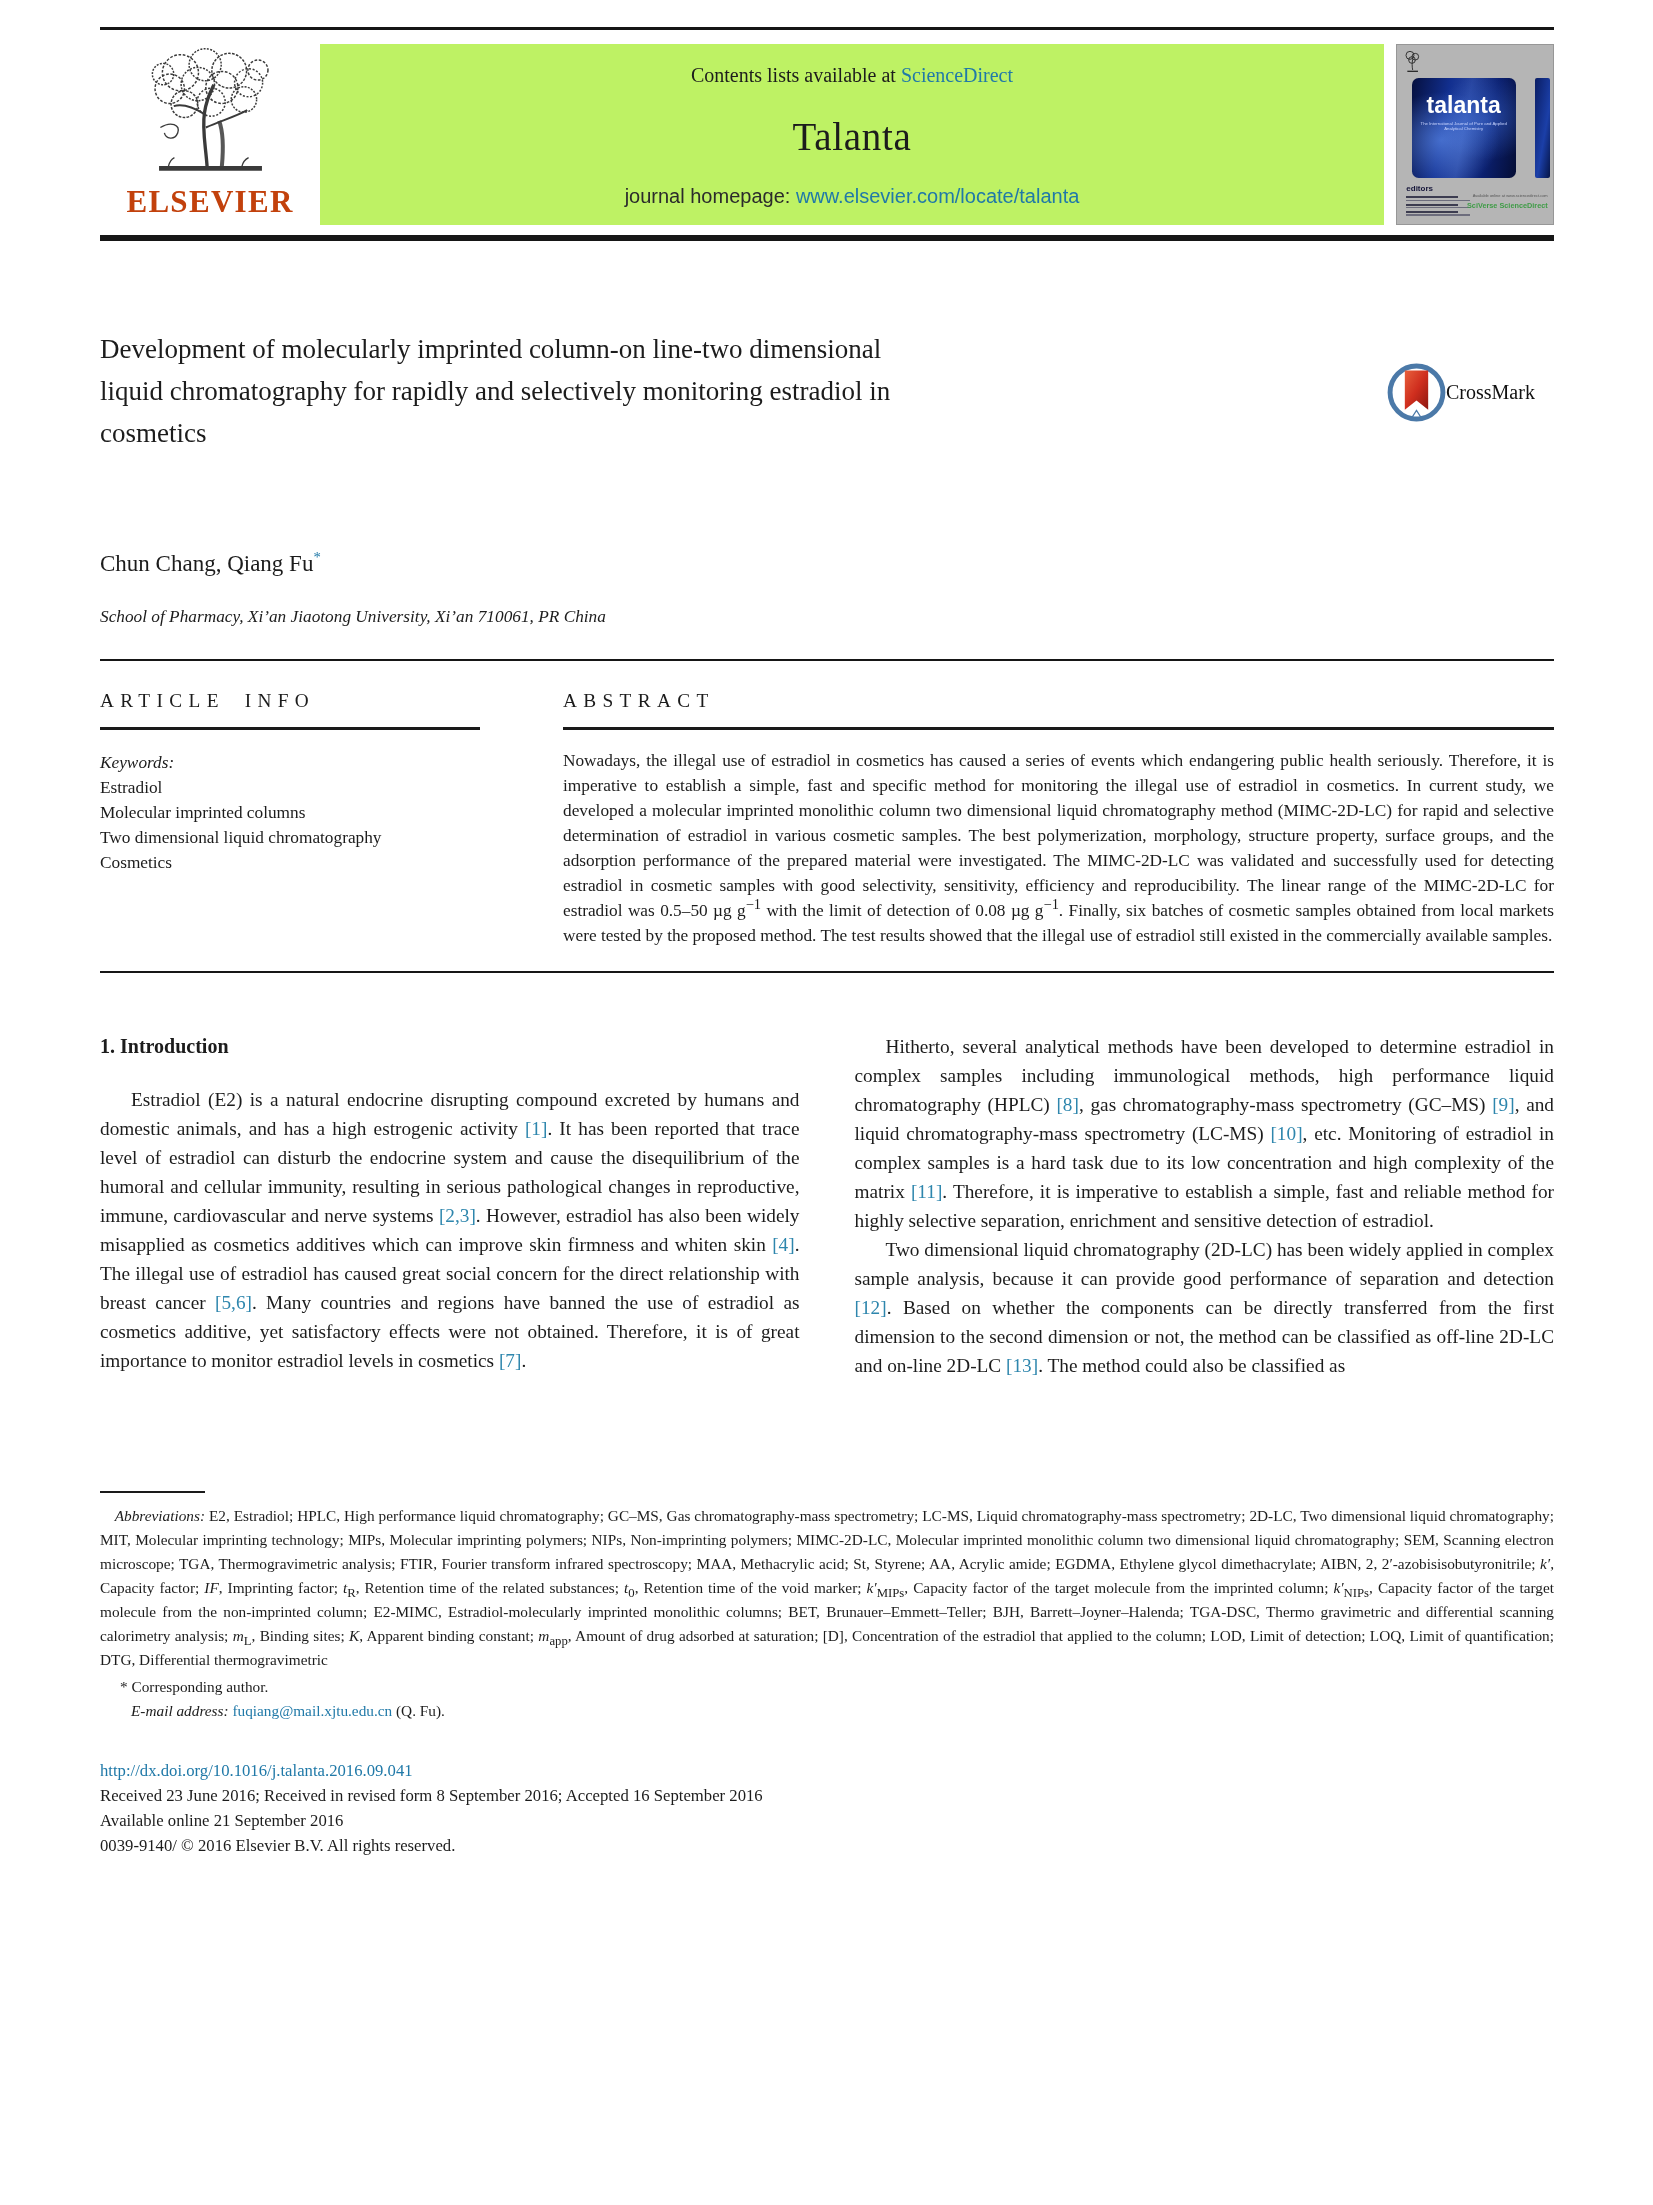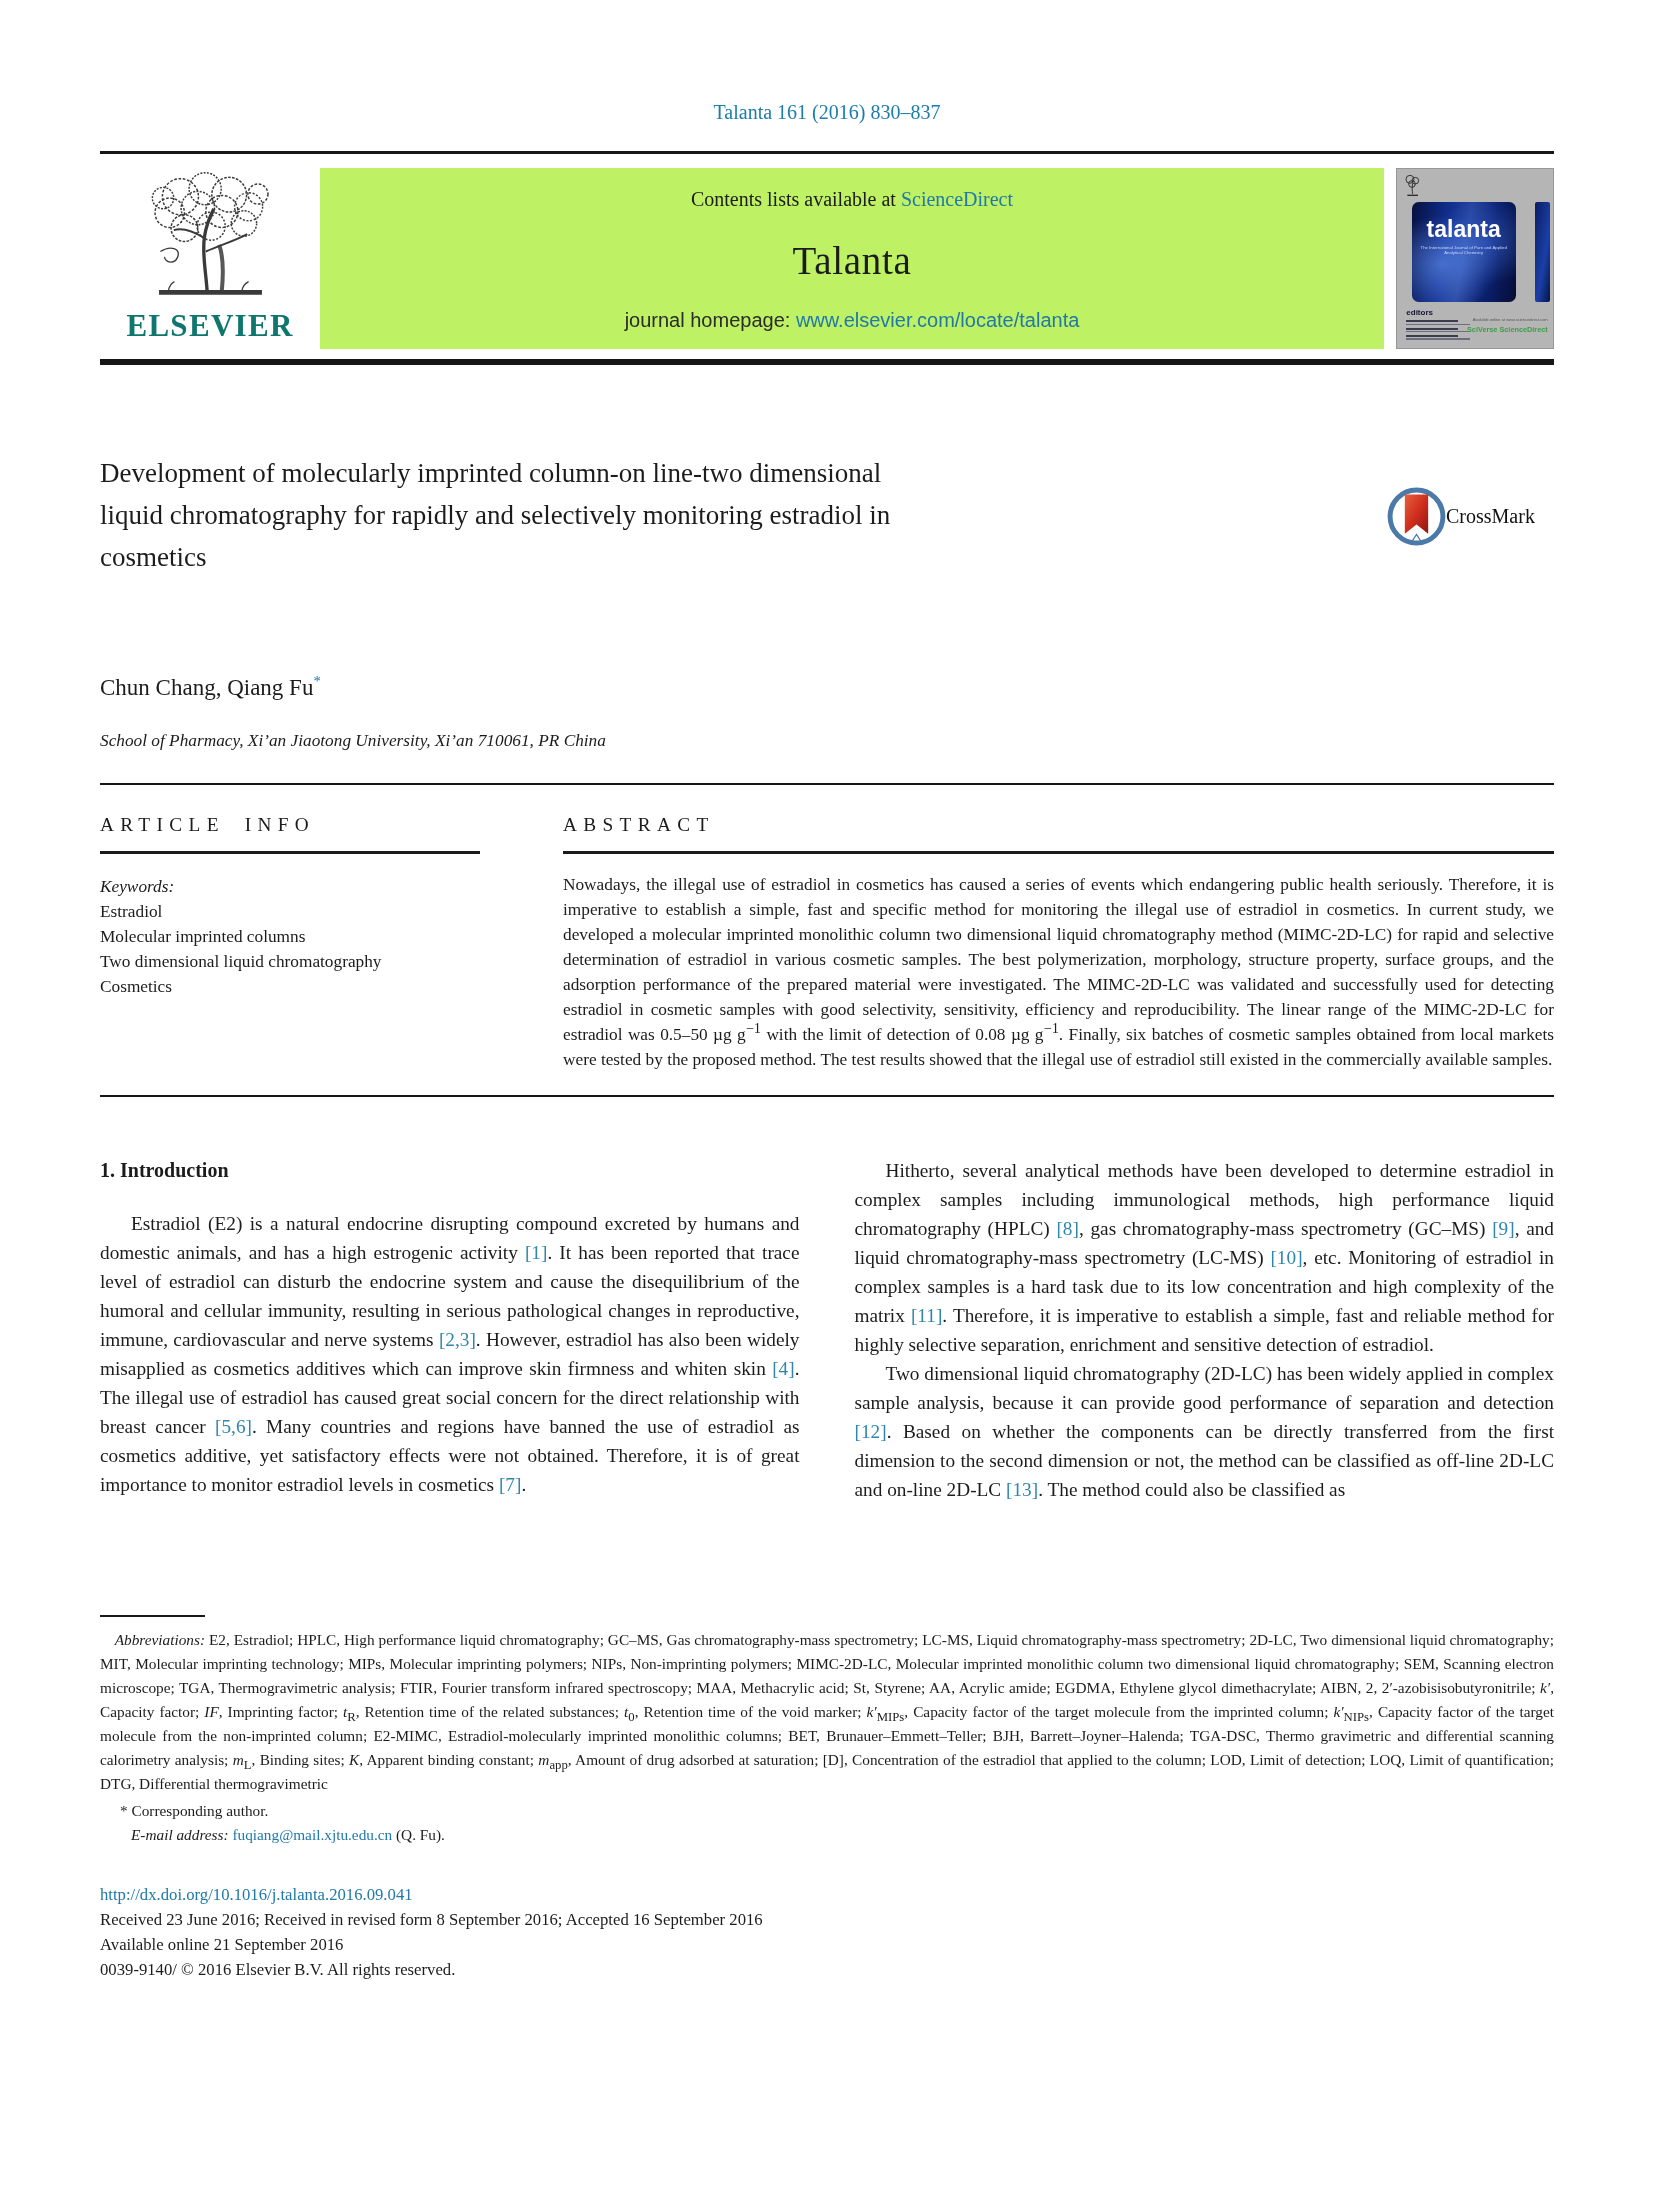--- a/index.html
+++ b/index.html
@@ -7,21 +7,21 @@
         font-family:"Liberation Serif", serif;color:#1c1c1c;box-sizing:border-box;
         padding:0 100px;overflow:hidden;}
   .hr{background:#161616;}
   
   .citation{margin:0;padding-top:101px;text-align:center;font-size:20px;line-height:23px;color:#1a7dac;}
   .rule-top{margin-top:27px;height:2.7px;}
   
   .banner{display:flex;align-items:stretch;margin-top:14.7px;height:181px;}
   .logo-col{width:220px;display:flex;flex-direction:column;align-items:center;justify-content:flex-start;padding-top:1.3px;}
   .logo-col svg{width:153px;height:137px;}
-  .wordmark{color:#0f766e;font-size:31px;font-weight:bold;letter-spacing:1.3px;margin-top:1.3px;}
+  .wordmark{color:#c2410c;font-size:31px;font-weight:bold;letter-spacing:1.3px;margin-top:1.3px;}
   .gray-box{flex:1;background:#bef264;display:flex;flex-direction:column;align-items:center;
             justify-content:space-between;padding:20px 6.7px 17.3px;margin-right:12px;}
   .contents-line{font-size:20px;}
   .journal-name{font-size:39px;letter-spacing:0.7px;}
   .homepage-line{font-family:"Liberation Sans", sans-serif;font-size:20px;color:#2b2b2b;}
   .link{color:#2079a8;text-decoration:none;}
   .ref{color:#2e86ad;}
   
   .cover{width:156px;position:relative;background:#b5b5b5;border:0.7px solid #979797;flex-shrink:0;}
   .cover-minilogo{position:absolute;top:4.7px;left:6.7px;width:17.3px;height:24px;}
@@ -81,21 +81,20 @@
   
   .bottom{margin-top:35px;font-size:16.7px;line-height:25px;}
   .bottom div{margin:0;}
   sub,sup{line-height:0;}
 </style>
 </head>
 <body>
 
 <div class="page">
 
-  <div class="citation">Talanta 161 (2016) 830–837</div>
   <div class="rule-top hr"></div>
 
   <div class="banner">
     <div class="logo-col">
       <svg viewBox="0 0 210 205">
         <g fill="none" stroke="#3a3a3a" stroke-width="2.2">
           <circle cx="60" cy="40" r="27" stroke-dasharray="4 2.5"></circle>
           <circle cx="97" cy="28" r="24" stroke-dasharray="3 2"></circle>
           <circle cx="133" cy="37" r="26" stroke-dasharray="4 2"></circle>
           <circle cx="162" cy="55" r="21" stroke-dasharray="3 2.5"></circle>

